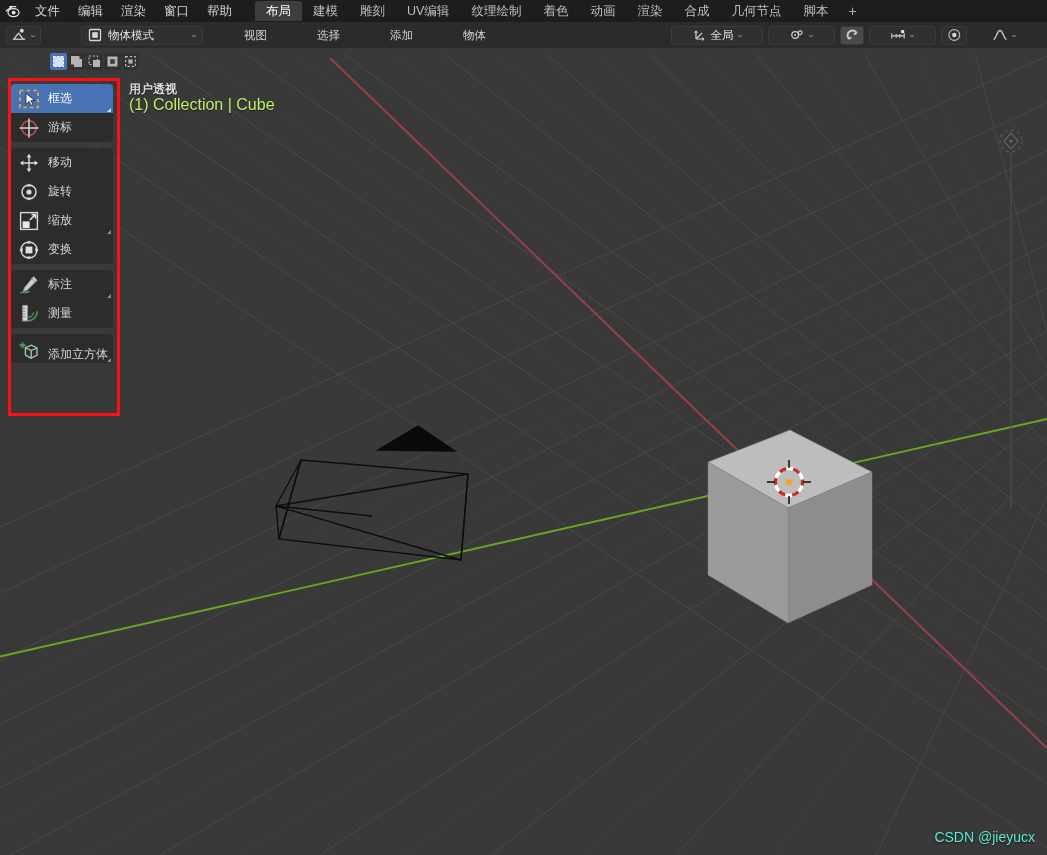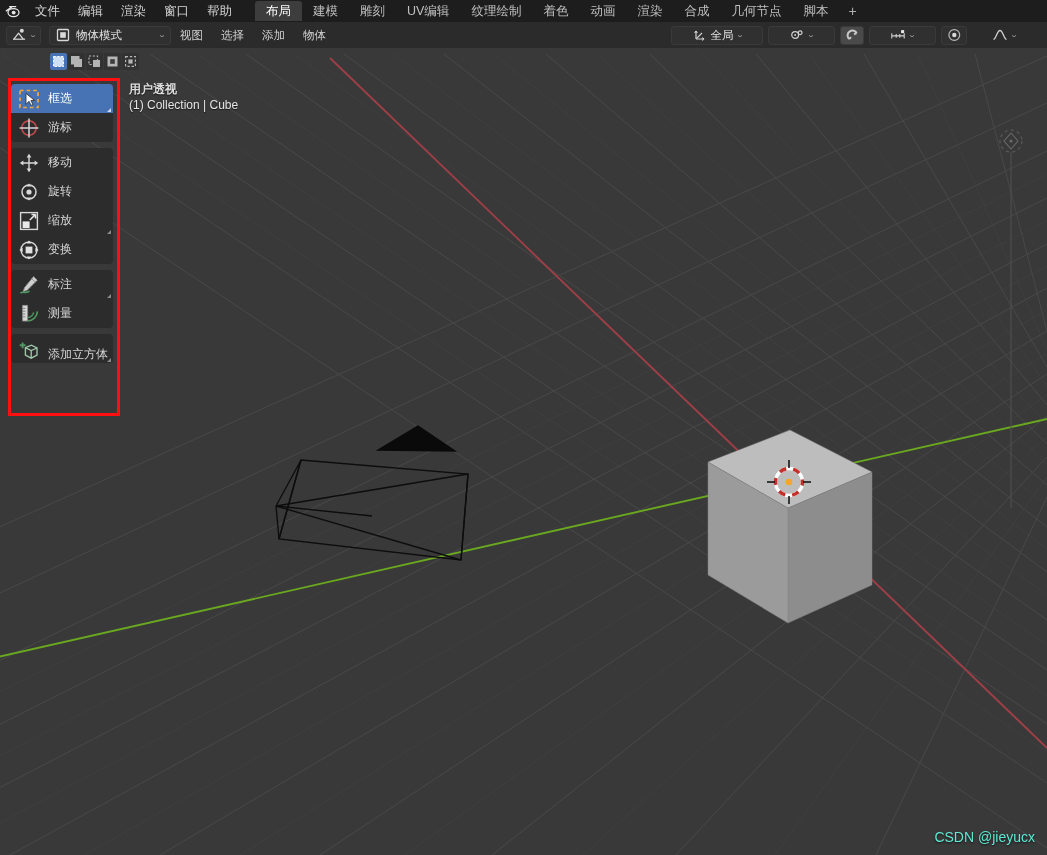--- a/index.html
+++ b/index.html
@@ -30,20 +30,21 @@
     display:flex;align-items:center;white-space:nowrap;
   }
   .wsp-tab.active{background:#3d3d3d;color:#ffffff;border-radius:3px 3px 0 0;}
   .wsp-plus{font-size:14px;color:#b0b0b0;padding:0 9px;display:flex;align-items:center;height:22px;}
 
   
   .vheader{
     position:absolute;left:0;top:22px;width:1047px;height:26px;
     background:#2b2b2b;display:flex;align-items:center;padding:0 6px;
     box-sizing:border-box;
+    gap:32px;
   }
   .hbtn{
     height:19px;background:#303030;border:1px solid #3a3a3a;border-radius:3px;
     display:flex;align-items:center;padding:0 4px;color:#d0d0d0;font-size:11.5px;
     box-sizing:border-box;
   }
   .chev{font-size:7px;color:#a8a8a8;margin-left:3px;transform:scaleX(1.45);display:inline-block;}
   .mode-select{
     height:19px;background:#303030;border:1px solid #3a3a3a;border-radius:3px;
     display:flex;align-items:center;padding:0 5px;margin-left:8px;
@@ -69,21 +70,21 @@
 
   
   .viewport{
     position:absolute;left:0;top:48px;width:1047px;height:807px;
     background:#393939;overflow:hidden;
   }
   .vp-svg{position:absolute;left:0;top:0;}
 
   .vp-text{position:absolute;left:129px;top:33px;pointer-events:none;}
   .vp-text .l1{font-size:12px;color:#dcdcdc;font-weight:bold;line-height:16px;text-shadow:0 1px 1px rgba(0,0,0,.6);}
-  .vp-text .l2{font-size:12px;color:#e5e5e5;line-height:16px;text-shadow:0 1px 1px rgba(0,0,0,.6);}
+  .vp-text .l2{font-size:16px;color:#bef264;line-height:16px;text-shadow:0 1px 1px rgba(0,0,0,.6);}
 
   .watermark{
     position:absolute;right:12px;bottom:10px;font-size:14px;color:#5eead4;
     text-shadow:0 1px 2px rgba(0,0,0,.7);
   }
 
   
   .toolshelf{
     position:absolute;left:11px;top:84px;width:102px;
     display:flex;flex-direction:column;

